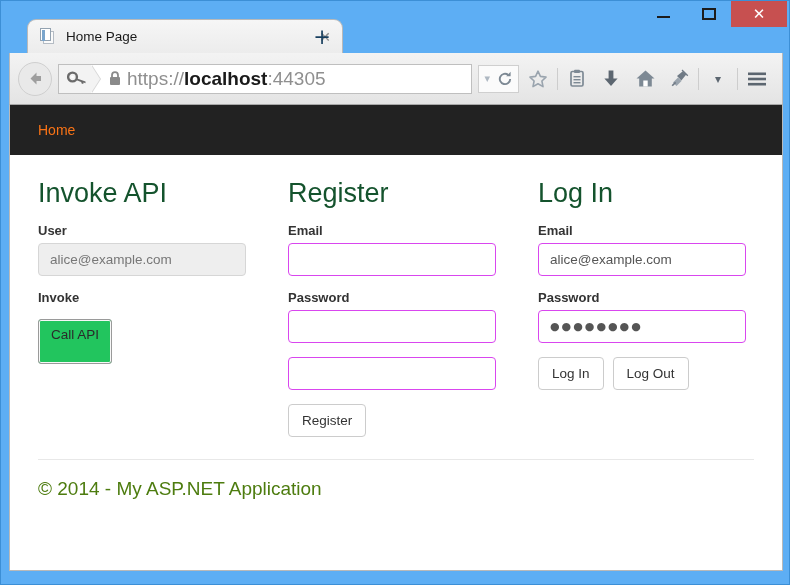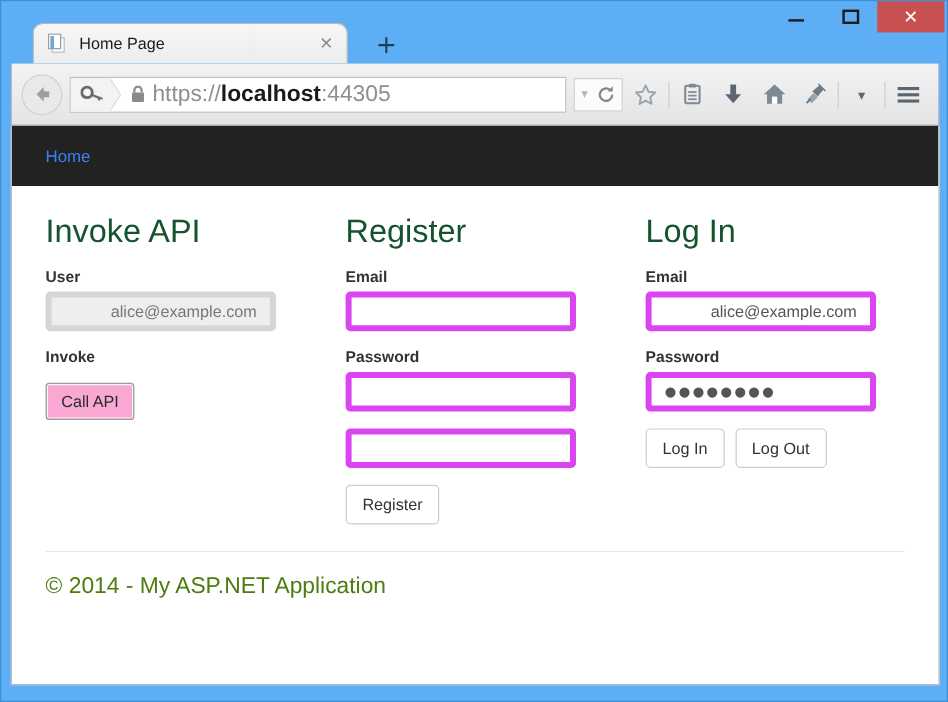--- a/index.html
+++ b/index.html
@@ -36,21 +36,21 @@
   .close-glyph { color: #ffffff; font-size: 15px; font-weight: bold; line-height: 1;
                  font-family: "DejaVu Sans", sans-serif; }
 
   
   #tabstrip {
     position: absolute; left: 8px; top: 18px;
     width: 774px; height: 34px;
   }
   #tab-home {
     position: absolute; left: 18px; top: 0;
-    width: 263px; height: 34px;
+    width: 316px; height: 34px;
     background: linear-gradient(to bottom, #f6f6f6 0%, #ececec 100%);
     border: 1px solid #b9b9b9;
     border-bottom: none;
     border-radius: 9px 9px 0 0;
     display: flex; align-items: center;
     padding: 0 8px;
   }
   #tab-favicon {
     width: 16px; height: 17px; margin-left: 4px; margin-right: 10px;
     position: relative; flex: 0 0 auto;
@@ -156,61 +156,61 @@
   }
   #site-navbar {
     height: 50px; background: #222222;
     display: flex; align-items: center;
     padding-left: 28px;
   }
   #brand {
     font-size: 18px; color: #9d9d9d; margin-right: 28px;
     white-space: nowrap;
   }
-  #nav-home { font-size: 14px; color: #3b82f6; }
+  #nav-home { font-size: 14px; color: #f97316; }
 
   #page-body { padding: 0 28px; }
 
   #columns {
     display: flex; padding-top: 14px;
   }
   .col { width: 250px; flex: 0 0 auto; }
   .col-heading {
     font-size: 27px; font-weight: normal; color: #14532d;
     margin: 10px 0 14px 0; line-height: 1.1;
   }
   .field-label {
     font-size: 13px; font-weight: bold; color: #333333;
     margin-bottom: 5px;
   }
   .field-group { margin-bottom: 14px; width: 220px; }
   .txt {
-    width: 192px; height: 33px;
-    border: 5px solid #d946ef; border-radius: 4px;
+    width: 208px; height: 33px;
+    border: 1px solid #d946ef; border-radius: 4px;
     background: #ffffff; color: #555555;
     font-size: 13.5px; font-family: "Liberation Sans", sans-serif;
-    padding: 0 11px; outline: none; text-align: right;
+    padding: 0 11px; outline: none;
   }
   .txt.readonly { background: #eeeeee; color: #777777; border-color: #d6d6d6; }
   .dots {
     display: flex; align-items: center;
     letter-spacing: 2px; color: #555555; font-size: 11px;
     font-family: "DejaVu Sans", sans-serif;
   }
   .btn-bs {
     height: 33px; min-width: 62px;
     background: #ffffff; border: 1px solid #cccccc; border-radius: 4px;
     font-size: 13.5px; color: #333333;
     font-family: "Liberation Sans", sans-serif;
     padding: 0 13px; line-height: 31px;
     display: inline-block; text-align: center;
   }
   .btn-native {
-    height: 31px;
-    background: #f9a8d4;
+    height: 45px;
+    background: #22c55e;
     border: 1px solid #9a9a9a;
     border-radius: 3px;
     font-size: 13.5px; color: #2b2b2b;
     font-family: "Liberation Sans", sans-serif;
     padding: 0 12px; line-height: 29px;
     display: inline-block; text-align: center;
     box-shadow: inset 0 0 0 1px #f7f7f7;
   }
   .btn-row { display: flex; gap: 9px; margin-top: 2px; }
 

